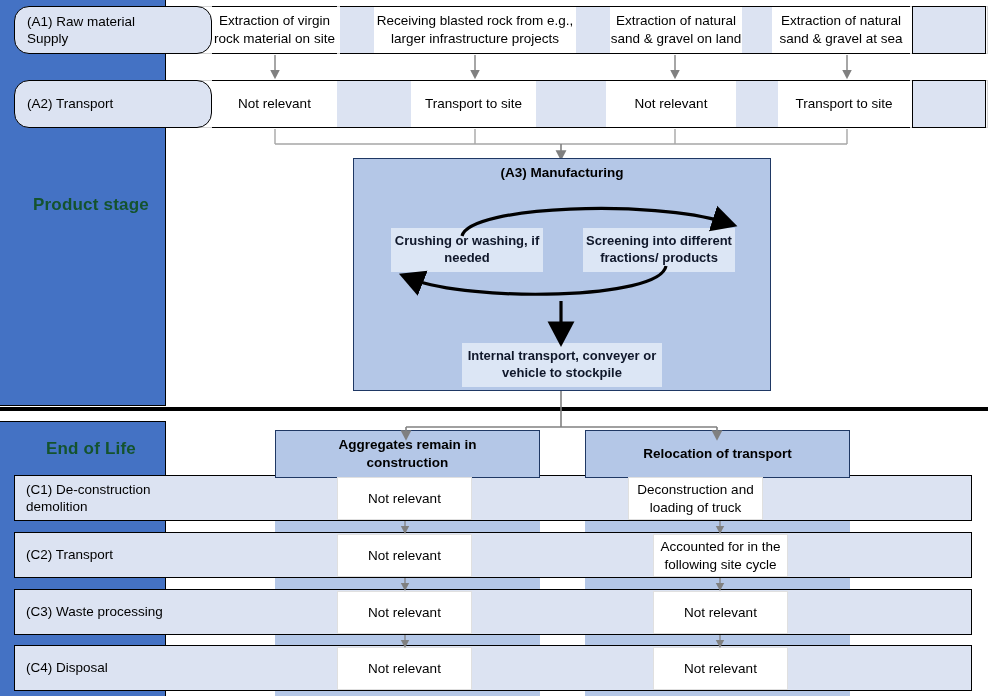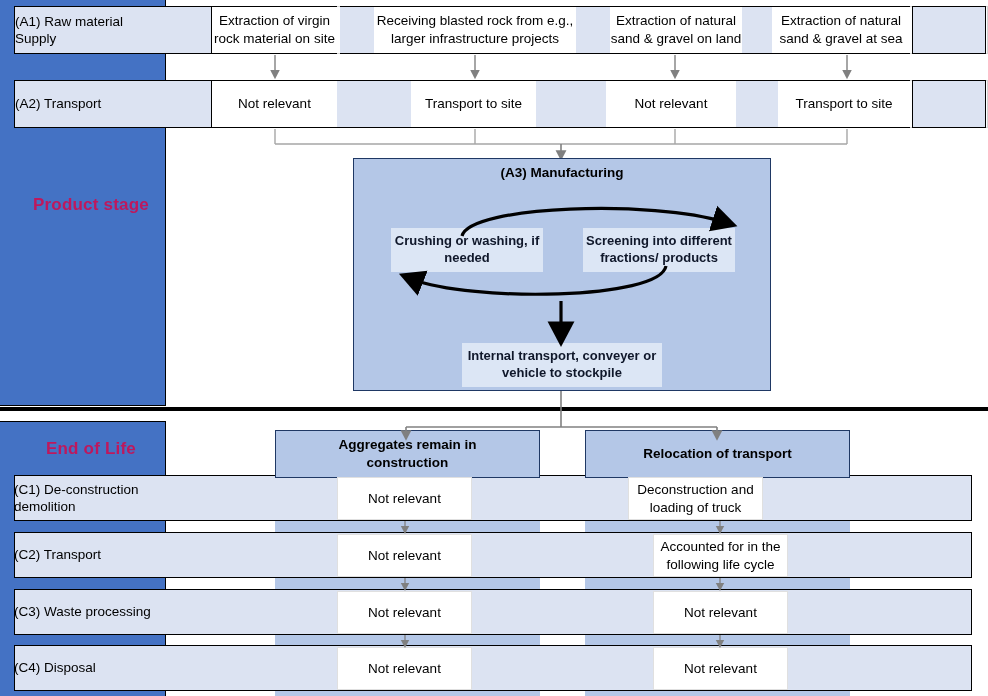--- a/index.html
+++ b/index.html
@@ -21,37 +21,38 @@
   .abs { position: absolute; box-sizing: border-box; }
 
   
   .c-stagebar   { background: #4472c4; }
   .c-lightbox   { background: #dce3f2; }
   .c-medbox     { background: #b4c7e7; }
   .c-white      { background: #ffffff; }
 
   
   .stage-label {
-    color: #be185d;
+    color: #14532d;
     font-weight: bold;
     font-size: 17px;
     display: flex;
     align-items: center;
     justify-content: center;
     text-align: center;
     letter-spacing: .2px;
     padding-left: 16px;
   }
   .rowlabel {
     font-size: 13.5px;
     color: #000000;
     display: flex;
     align-items: center;
-    padding-left: 0;
+    padding-left: 12px;
     line-height: 1.28;
+    border-radius: 15px;
   }
   .cellbox {
     font-size: 13.5px;
     color: #000;
     display: flex;
     align-items: center;
     justify-content: center;
     text-align: center;
     line-height: 1.3;
   }
@@ -263,21 +264,21 @@
   <div class="abs c-lightbox bordered" style="left:14px; top:532px; width:958px; height:46px; z-index:4;"></div>
   <div class="abs rowlabel" style="left:14px; top:532px; width:260px; height:46px; z-index:6;">
     <span>(C2) Transport</span>
   </div>
   <div class="abs c-white cellbox" style="left:337px; top:534px; width:135px; height:43px; border:1px solid #e0e0e0; z-index:6;">
     <span>Not relevant</span>
   </div>
   <div class="abs c-white cellbox" style="left:653px; top:534px; width:135px; height:43px; border:1px solid #e0e0e0; z-index:6;">
     <span>
       <span>Accounted for in the</span><br>
-      <span>following life cycle</span>
+      <span>following site cycle</span>
     </span>
   </div>
 
   <div class="abs c-lightbox bordered" style="left:14px; top:589px; width:958px; height:46px; z-index:4;"></div>
   <div class="abs rowlabel" style="left:14px; top:589px; width:260px; height:46px; z-index:6;">
     <span>(C3) Waste processing</span>
   </div>
   <div class="abs c-white cellbox" style="left:337px; top:591px; width:135px; height:43px; border:1px solid #e0e0e0; z-index:6;">
     <span>Not relevant</span>
   </div>

